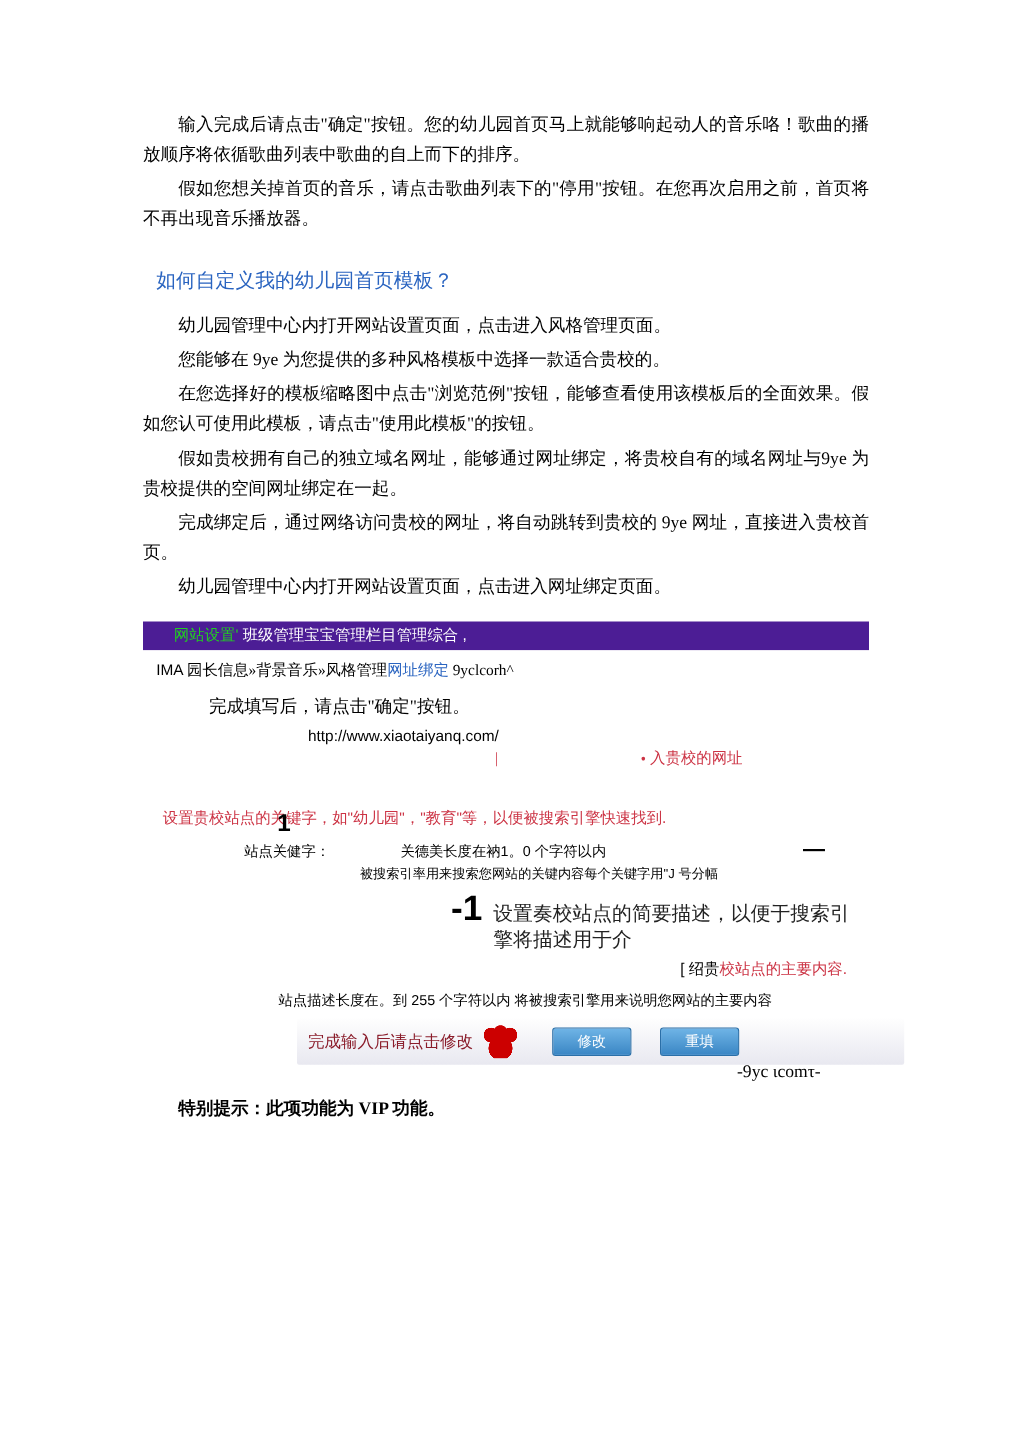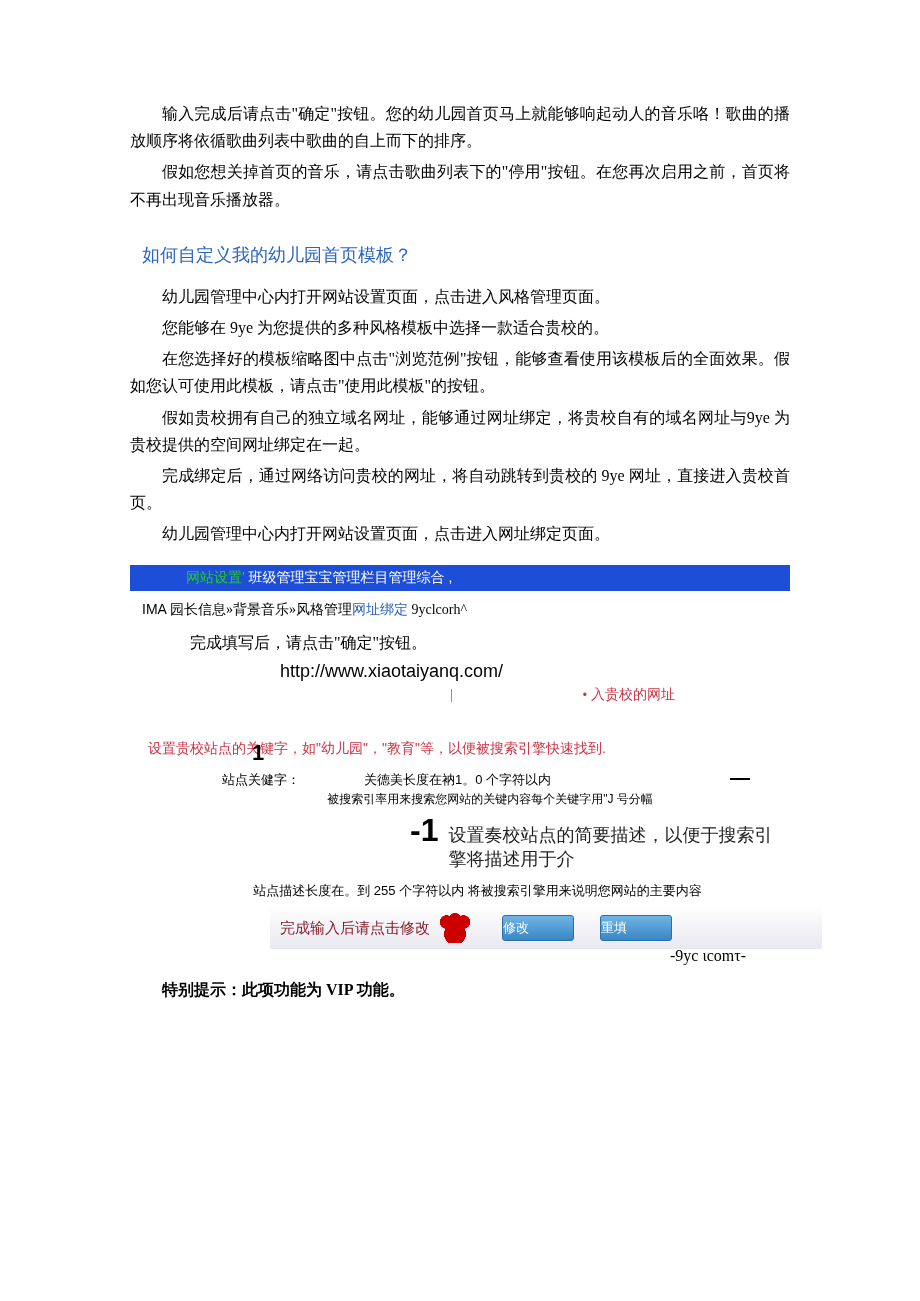--- a/index.html
+++ b/index.html
@@ -23,24 +23,24 @@
   }
   .indent {
     text-indent: 2em;
   }
   .h2 {
     color: #2a64c0;
     font-size: 18px;
     margin: 30px 0 16px 12px;
   }
   .blackbar {
-    background: #1d4ed8;
+    background: #4c1d95;
     color: #fff;
     margin: 18px 0 10px 0;
-    padding: 4px 0 4px 56px;
+    padding: 4px 0 4px 28px;
     font-size: 14px;
     font-family: "Microsoft YaHei","SimHei",sans-serif;
   }
   .blackbar .green { color: #22cc22; }
   .link-blue { color: #2a64c0; }
   .submenu {
     margin: 6px 0 10px 12px;
     font-size: 14px;
   }
   .submenu .prefix { font-family: Arial,sans-serif; font-size: 14px; }
@@ -49,21 +49,21 @@
     font-family: "Microsoft YaHei","SimHei",sans-serif;
     font-size: 14px;
   }
   .note-dark {
     color: #222;
     font-family: "Microsoft YaHei","SimHei",sans-serif;
     font-size: 13px;
   }
   .url {
     font-family: Arial,sans-serif;
-    font-size: 18px;
+    font-size: 14px;
     margin-left: 150px;
   }
   .row { display: flex; align-items: baseline; }
   .red-tick { color: #cc3344; font-size: 12px; margin-right: 4px; }
   .hanging-1 {
     position: absolute;
     left: 122px;
     font-family: Arial,sans-serif;
     font-size: 22px;
     font-weight: bold;
@@ -113,20 +113,21 @@
     background: radial-gradient(circle at 50% 70%, #c00 0 40%, transparent 41%),
                 radial-gradient(circle at 25% 30%, #c00 0 20%, transparent 21%),
                 radial-gradient(circle at 50% 20%, #c00 0 20%, transparent 21%),
                 radial-gradient(circle at 75% 30%, #c00 0 20%, transparent 21%);
     margin-right: 30px;
   }
   .btn {
     display: inline-block;
     width: 70px; height: 24px;
     line-height: 24px;
+    text-align: center;
     color: #fff;
     font-family: "Microsoft YaHei","SimHei",sans-serif;
     font-size: 13px;
     background: linear-gradient(#6fb4e6,#3a86c4);
     border: 1px solid #2a6fa8;
     border-radius: 3px;
     margin-right: 26px;
   }
   .trail {
     font-family: "Times New Roman", serif;
@@ -198,20 +199,23 @@
     <span class="val">关德美长度在衲1。0 个字符以内</span>
     <span class="dash-right">—</span>
   </div>
   <div class="hint-line">被搜索引率用来搜索您网站的关键内容每个关键字用"J 号分幅</div>
 
   <div class="row">
     <span class="big-neg1">-1</span>
     <span class="note-dark" style="font-size:18px;">设置奏校站点的简要描述，以便于搜索引擎将描述用于介</span>
   </div>
 
+  <div class="bracket-line">
+    <span class="blk">[ 绍贵</span><span>校站点的主要内容.</span>
+  </div>
 
   <div class="desc-center">站点描述长度在。到 255 个字符以内 将被搜索引擎用来说明您网站的主要内容</div>
 
   <div class="btn-row">
     <span class="lead">完成输入后请点击修改</span>
     <span class="paw"></span>
     <span class="btn">修改</span>
     <span class="btn">重填</span>
   </div>
   <div class="trail">-9yc ιcomτ-</div>

